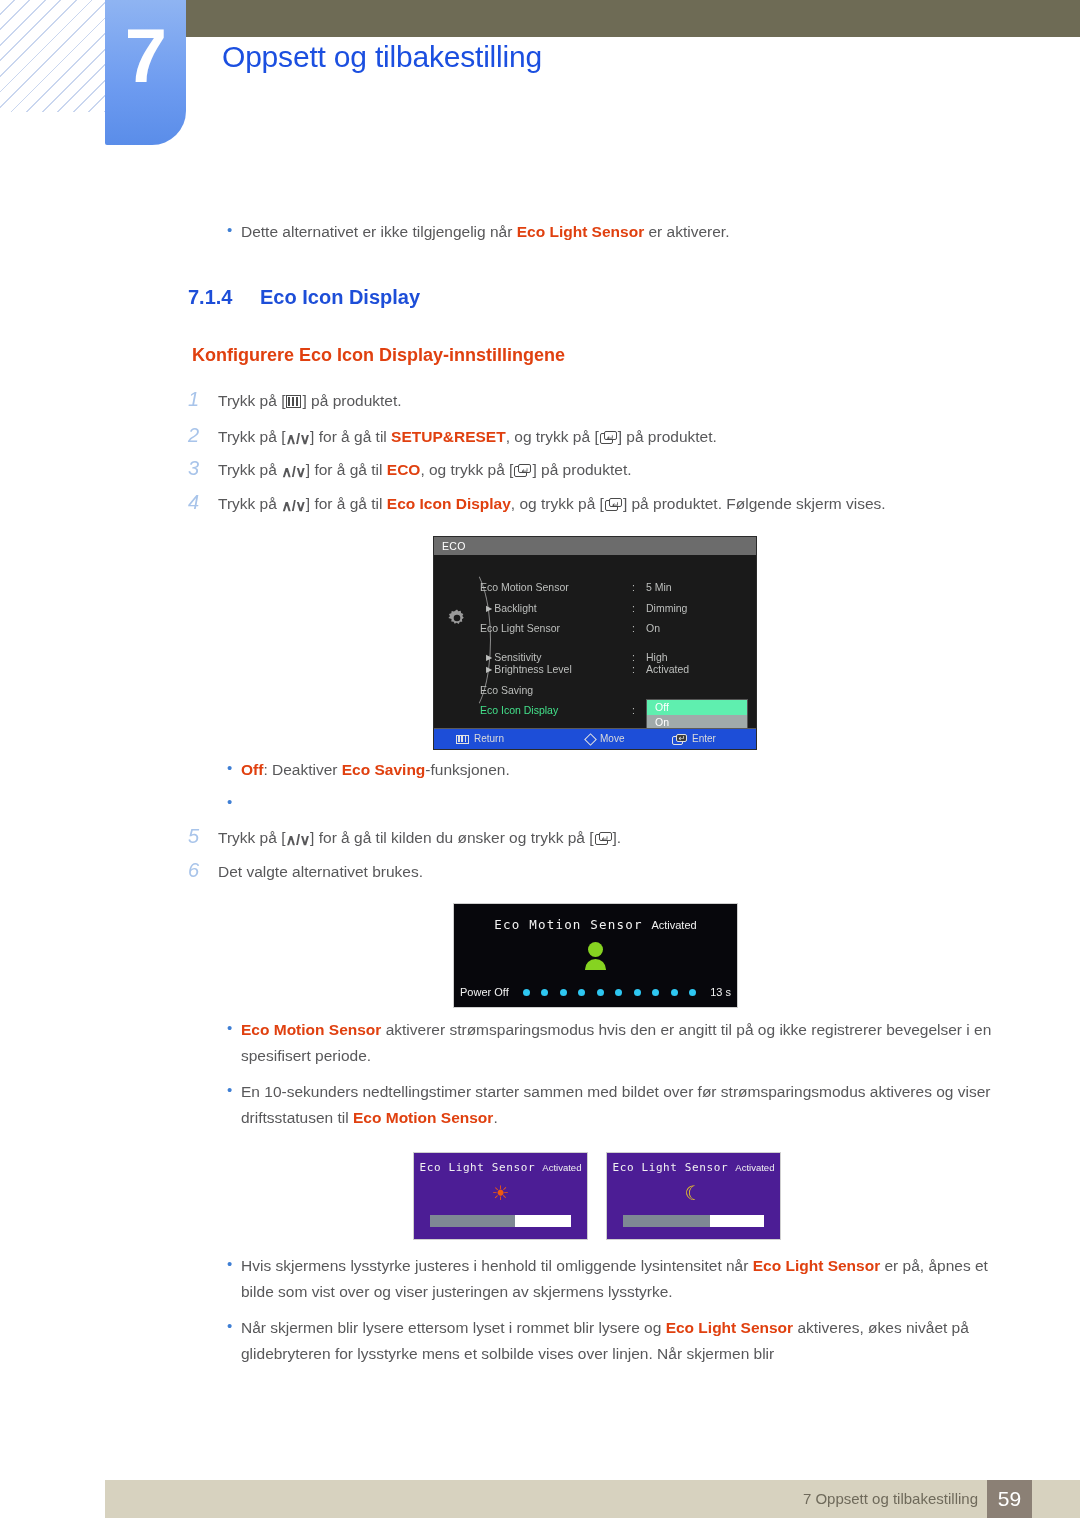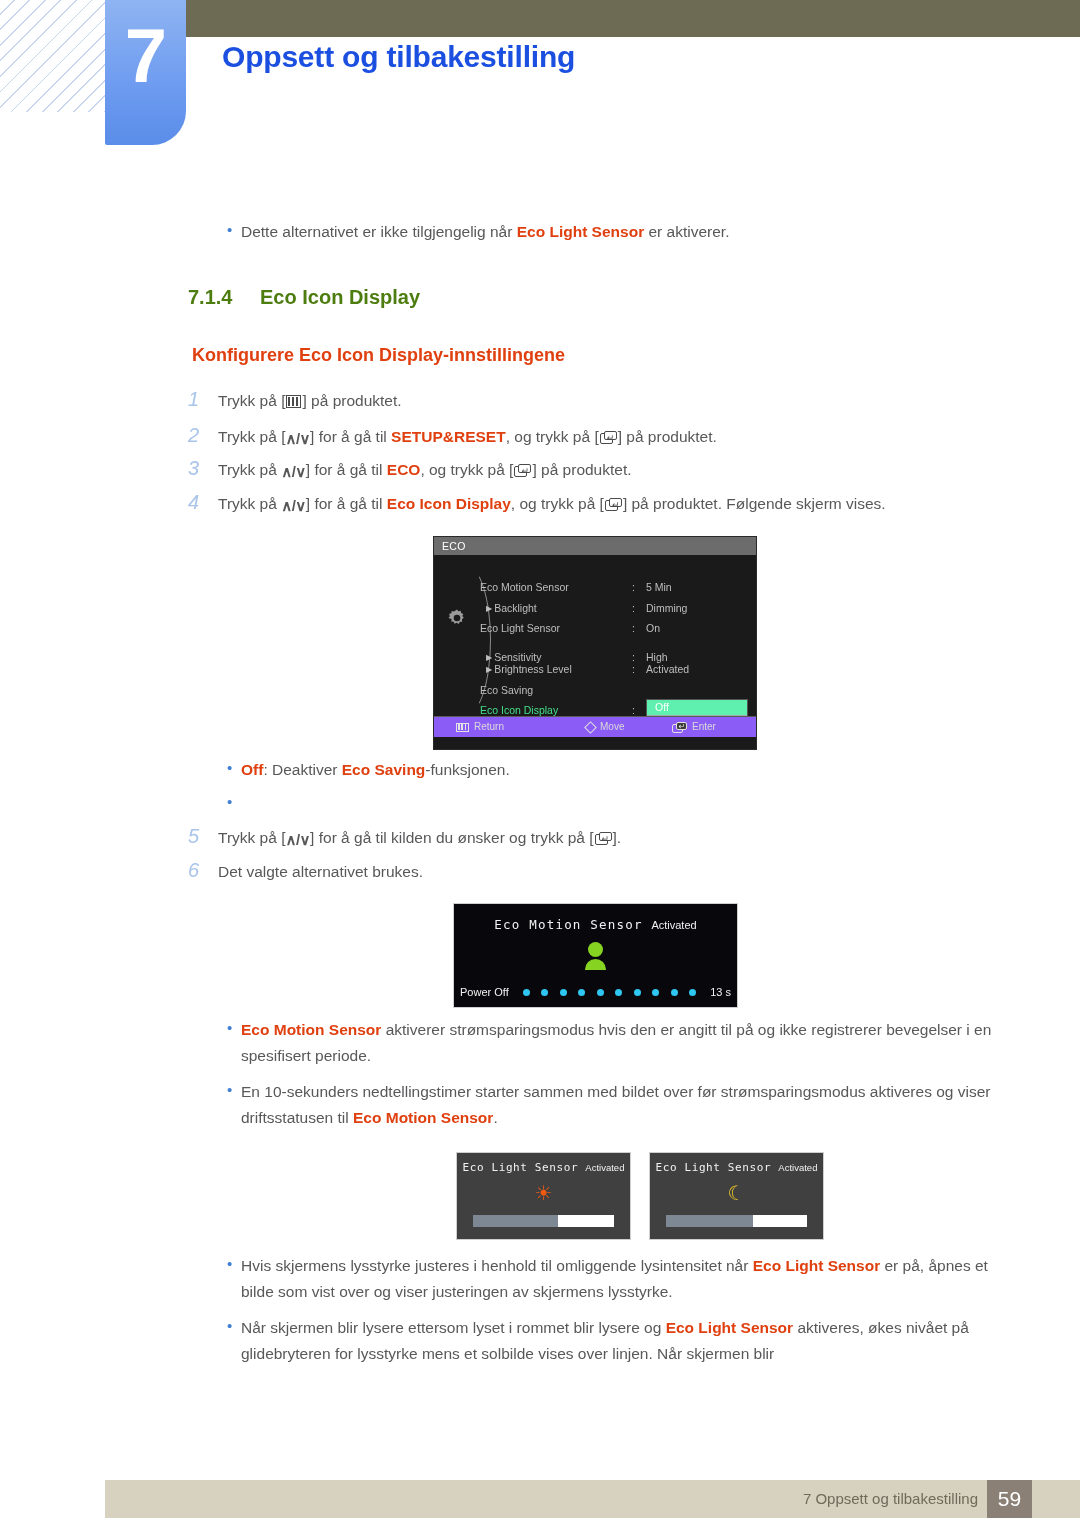--- a/index.html
+++ b/index.html
@@ -48,21 +48,21 @@
     font-size: 76px;
     line-height: 88px;
     font-weight: bold;
     color: #ffffff;
     letter-spacing: -1px;
   }
   #chapter-title {
     position: absolute;
     left: 222px; top: 40px;
     font-size: 30px;
-    font-weight: bold;
+    font-weight: normal;
     color: #1b4fe0;
     letter-spacing: -0.2px;
   }
 
   
   #content {
     position: absolute;
     left: 0; top: 0;
     width: 1080px;
   }
@@ -86,21 +86,21 @@
     color: #58585a;
   }
 
   .hl { color: #e0400f; font-weight: bold; }
 
   h3.section-head {
     position: absolute;
     margin: 0;
     font-size: 20px;
     font-weight: bold;
-    color: #4d7c0f;
+    color: #1d4ed8;
     letter-spacing: 0;
   }
   h3.section-head .num { display: inline-block; width: 72px; }
 
   .sub-head {
     position: absolute;
     margin: 0;
     font-size: 18px;
     font-weight: bold;
     color: #e0400f;
@@ -246,23 +246,23 @@
     padding-left: 8px;
     font-size: 10.5px;
     color: #ffffff;
     box-sizing: border-box;
   }
   #osd-dropdown .opt.sel { background: #5fefaf; }
   #osd-dropdown .opt.unsel { background: #a0aaaa; }
 
   #osd-footer {
     position: absolute;
-    left: 0; bottom: 12px;
+    left: 0; bottom: 0;
     width: 100%; height: 20px;
-    background: #8b5cf6;
+    background: #1d4ed8;
     border-top: 1px solid #5a5a5a;
     color: #dadada;
     font-size: 10px;
     line-height: 20px;
   }
   .osd-foot-item { position: absolute; display: flex; align-items: center; gap: 5px; height: 20px; }
   .osd-foot-item:nth-child(1){ left: 22px; }
   .osd-foot-item:nth-child(2){ left: 152px; }
   .osd-foot-item:nth-child(3){ left: 238px; }
   .foot-menu-icon {
@@ -323,25 +323,24 @@
     color: #f2f2f2; font-size: 11px;
   }
   #motion-dots { display: flex; gap: 11.5px; align-items: center; }
   #motion-dots span { width: 7px; height: 7px; border-radius: 50%; background: #2ec7f2; display: block; }
 
   
   .light-screen {
     position: absolute;
     top: 1152px;
     width: 175px; height: 88px;
-    background: #404040;
+    background: #4c1d95;
     border: 1px solid #cfcfcf;
     box-sizing: border-box;
     overflow: hidden;
-    margin-left: 43px;
   }
   #light-screen-day  { left: 413px; }
   #light-screen-night{ left: 606px; }
   .light-title {
     position: absolute; left: 0; top: 8px; width: 100%;
     text-align: center;
     color: #f2f2f2;
     font-family: "DejaVu Sans Mono", monospace;
     font-size: 11px;
     letter-spacing: 0.6px;

